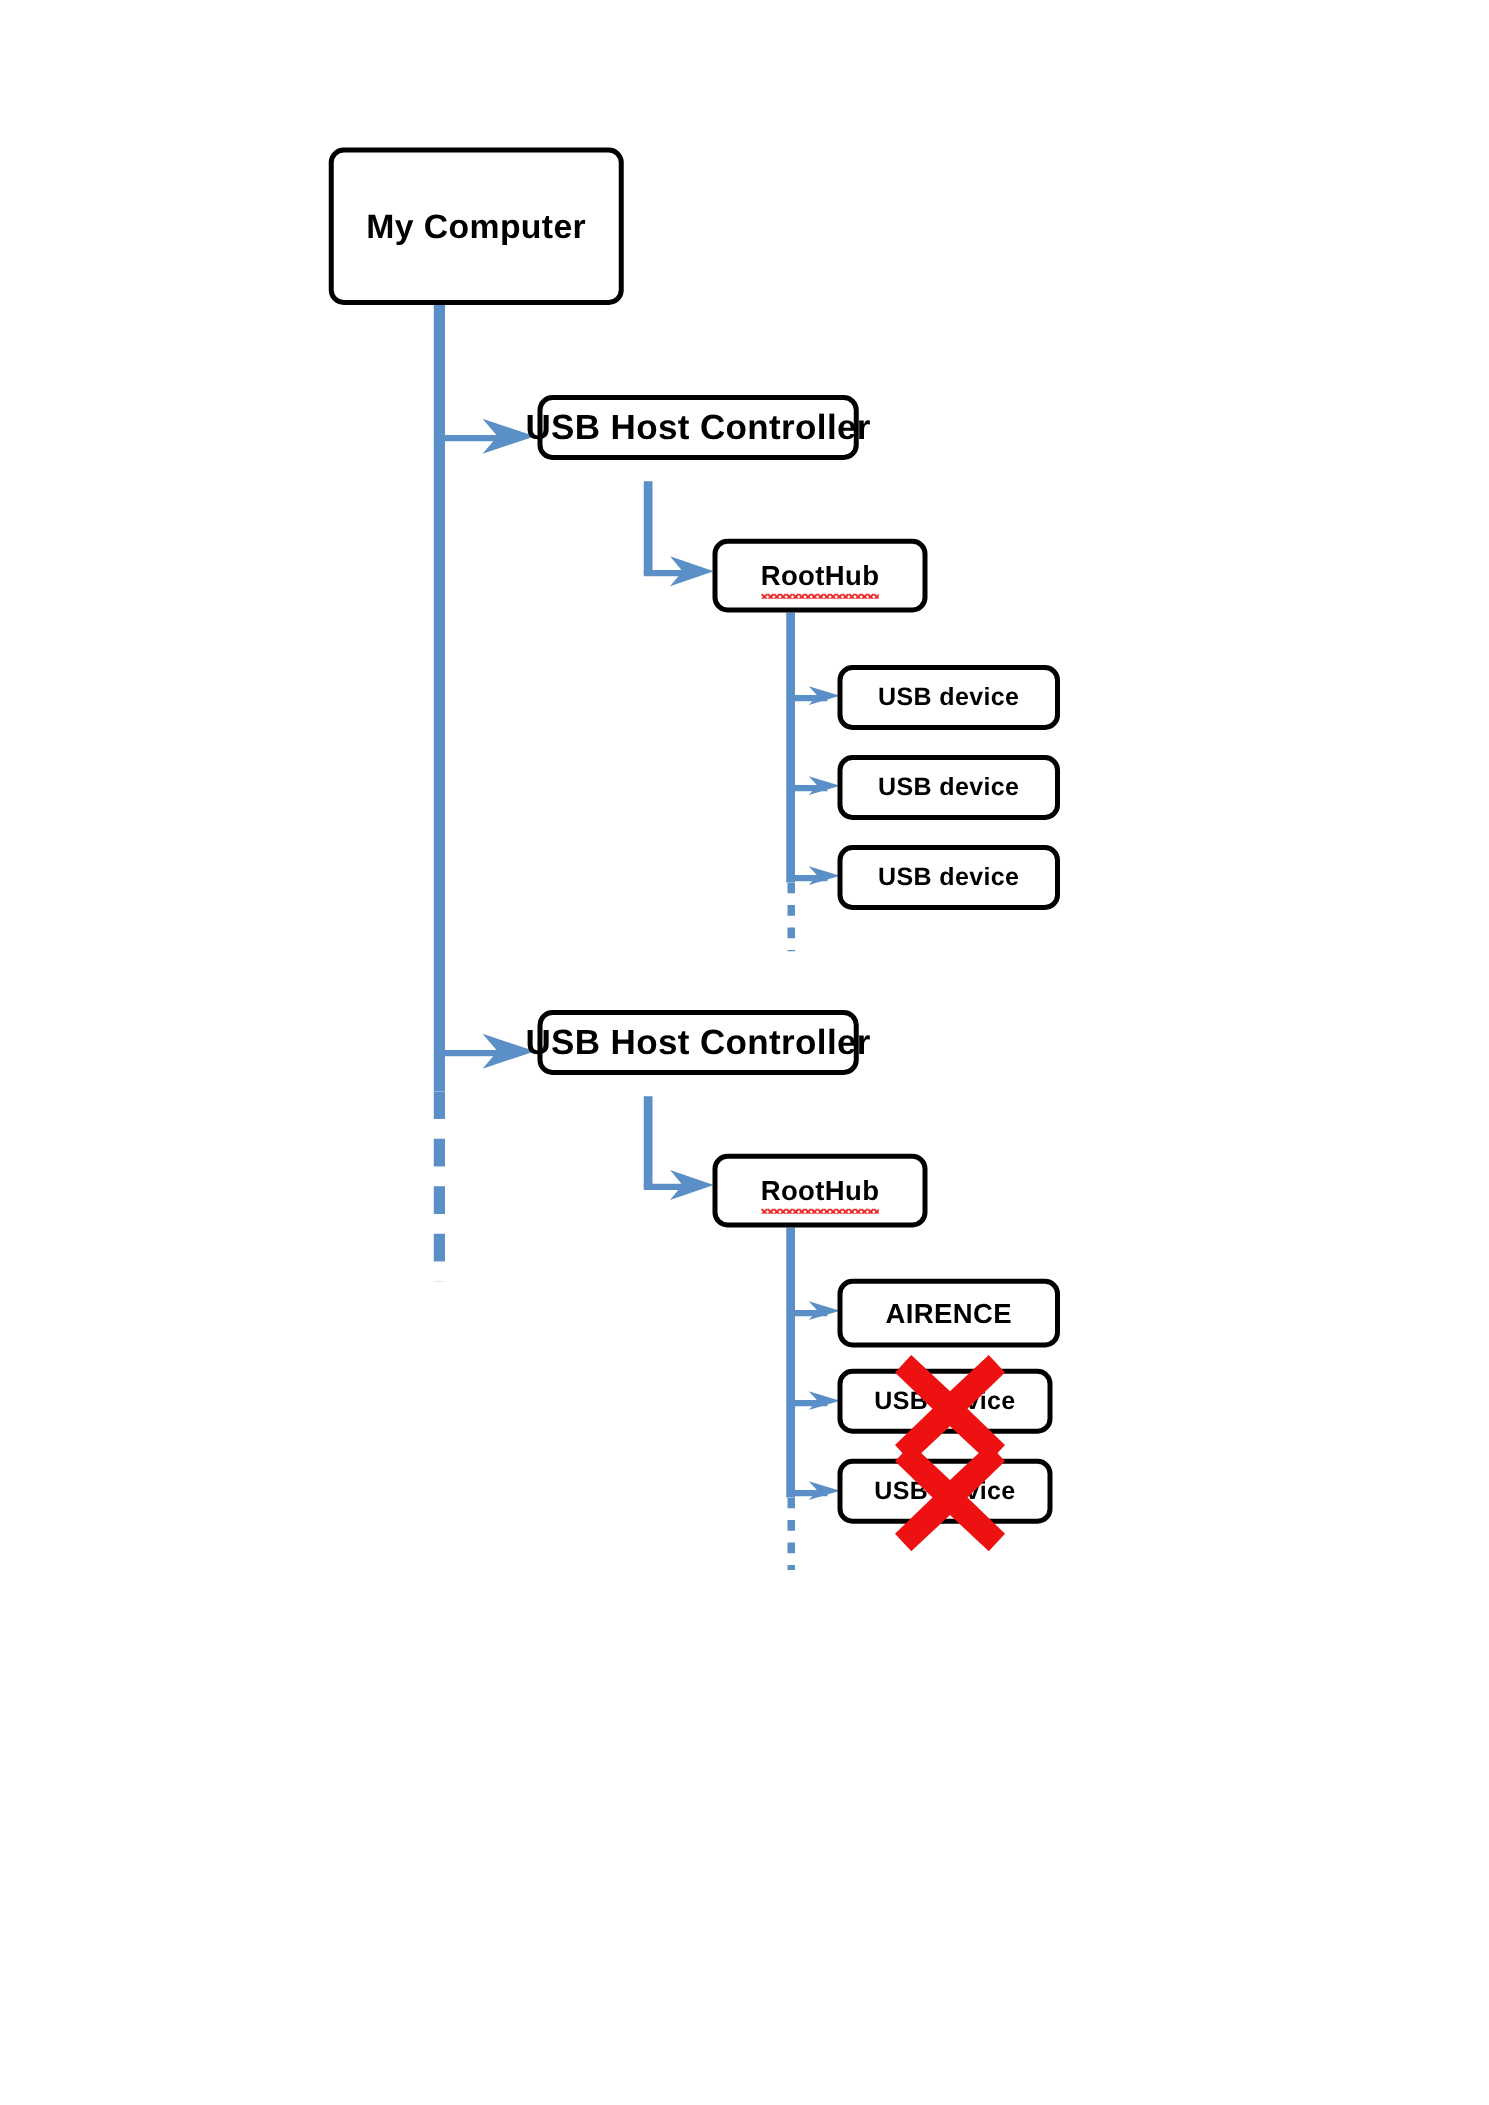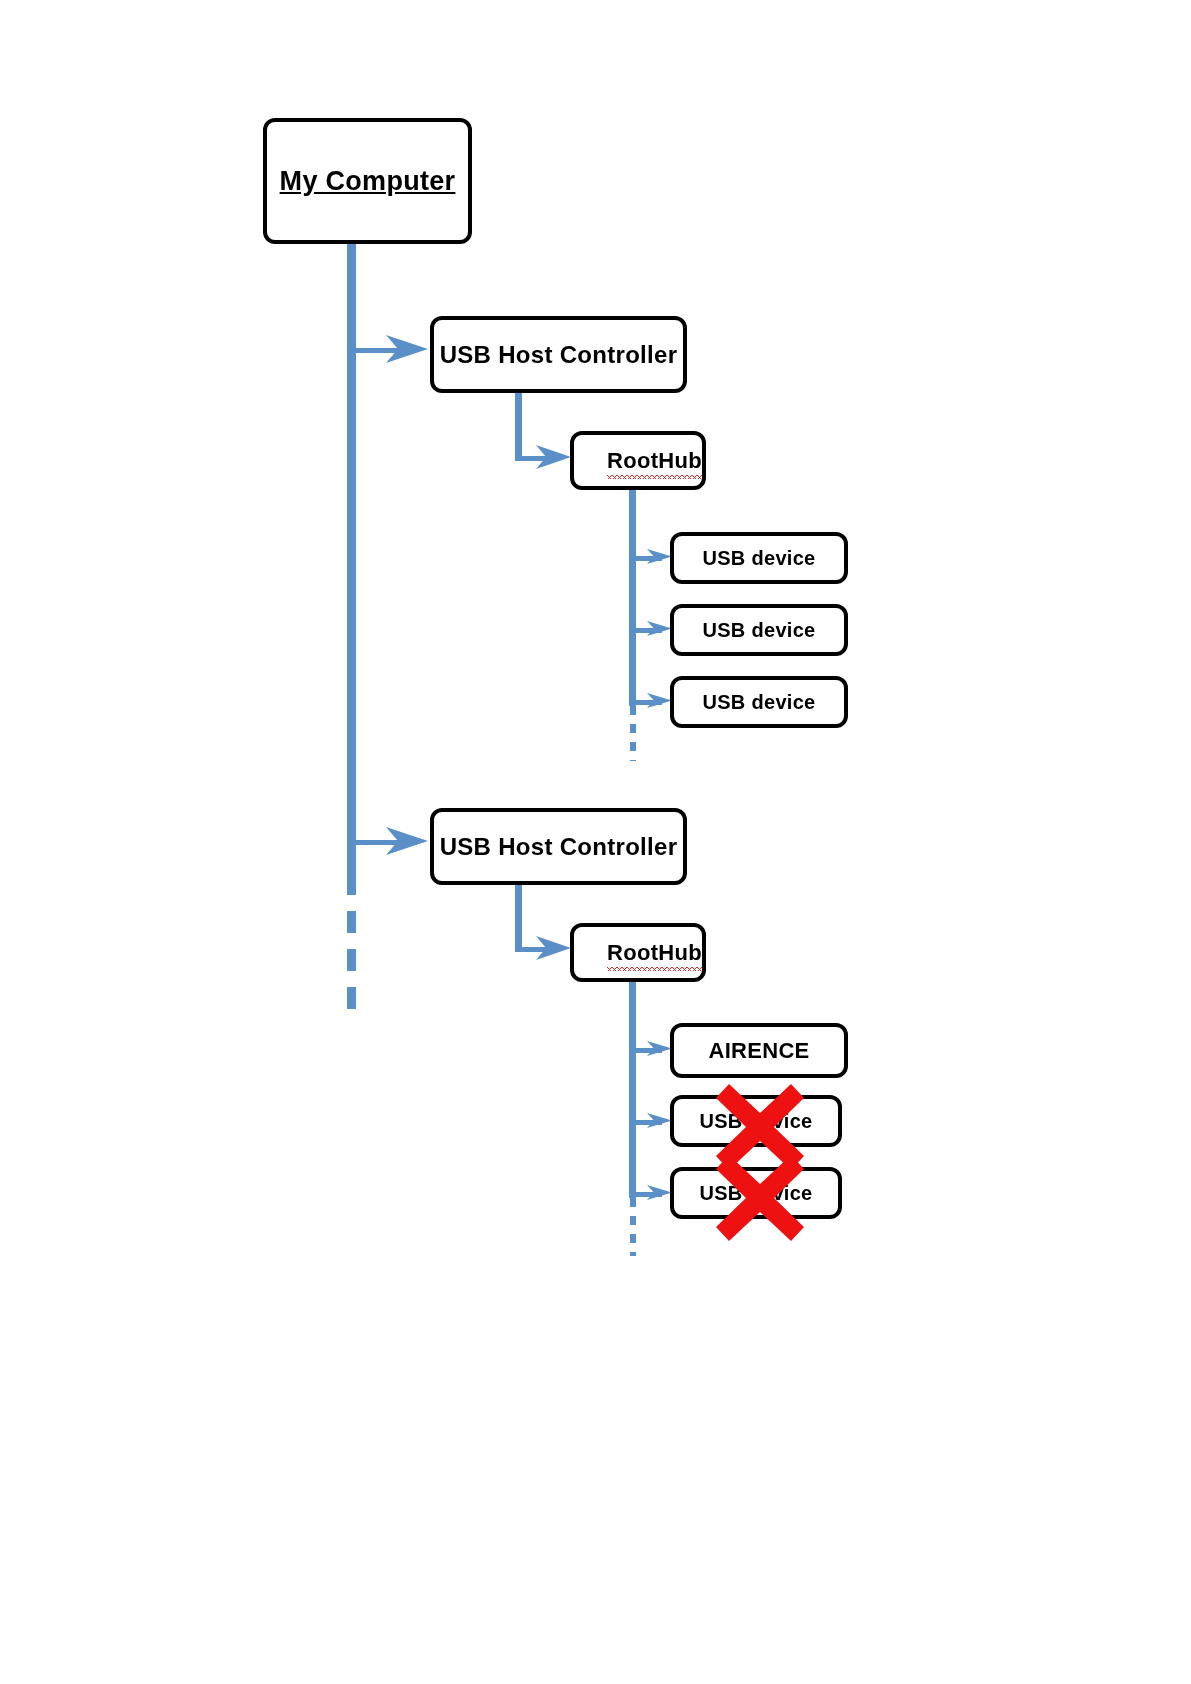--- a/index.html
+++ b/index.html
@@ -44,23 +44,23 @@
     right: 0;
     bottom: -7px;
     height: 4px;
     background-image:
       linear-gradient(135deg, transparent 42%, #ee2222 42%, #ee2222 58%, transparent 58%),
       linear-gradient(45deg,  transparent 42%, #ee2222 42%, #ee2222 58%, transparent 58%);
     background-size: 5px 5px;
     background-repeat: repeat-x;
   }
   
-  .n-computer { left: 263px; top: 118px; width: 209px; height: 126px; font-size: 27px; text-decoration: underline; }
-  .n-hc       { left: 430px; top: 316px; width: 257px; height: 77px;  font-size: 24px; }
-  .n-hub      { left: 570px; top: 431px; width: 136px; height: 59px;  font-size: 22px; justify-content: flex-end; }
+  .n-computer { left: 263px; top: 118px; width: 236px; height: 126px; font-size: 27px; }
+  .n-hc       { left: 430px; top: 316px; width: 257px; height: 52px;  font-size: 28px; }
+  .n-hub      { left: 570px; top: 431px; width: 172px; height: 59px;  font-size: 22px; }
   .n-dev      { left: 670px; top: 532px; width: 178px; height: 52px;  font-size: 20px; }
   .n-airence  { left: 670px; top: 1023px; width: 178px; height: 55px; font-size: 22px; font-weight: bold; }
   .n-dev2     { left: 670px; top: 1095px; width: 172px; height: 52px; font-size: 20px; }
 
   
   .line {
     position: absolute;
     background: #5b8fc7;
     z-index: 2;
   }

